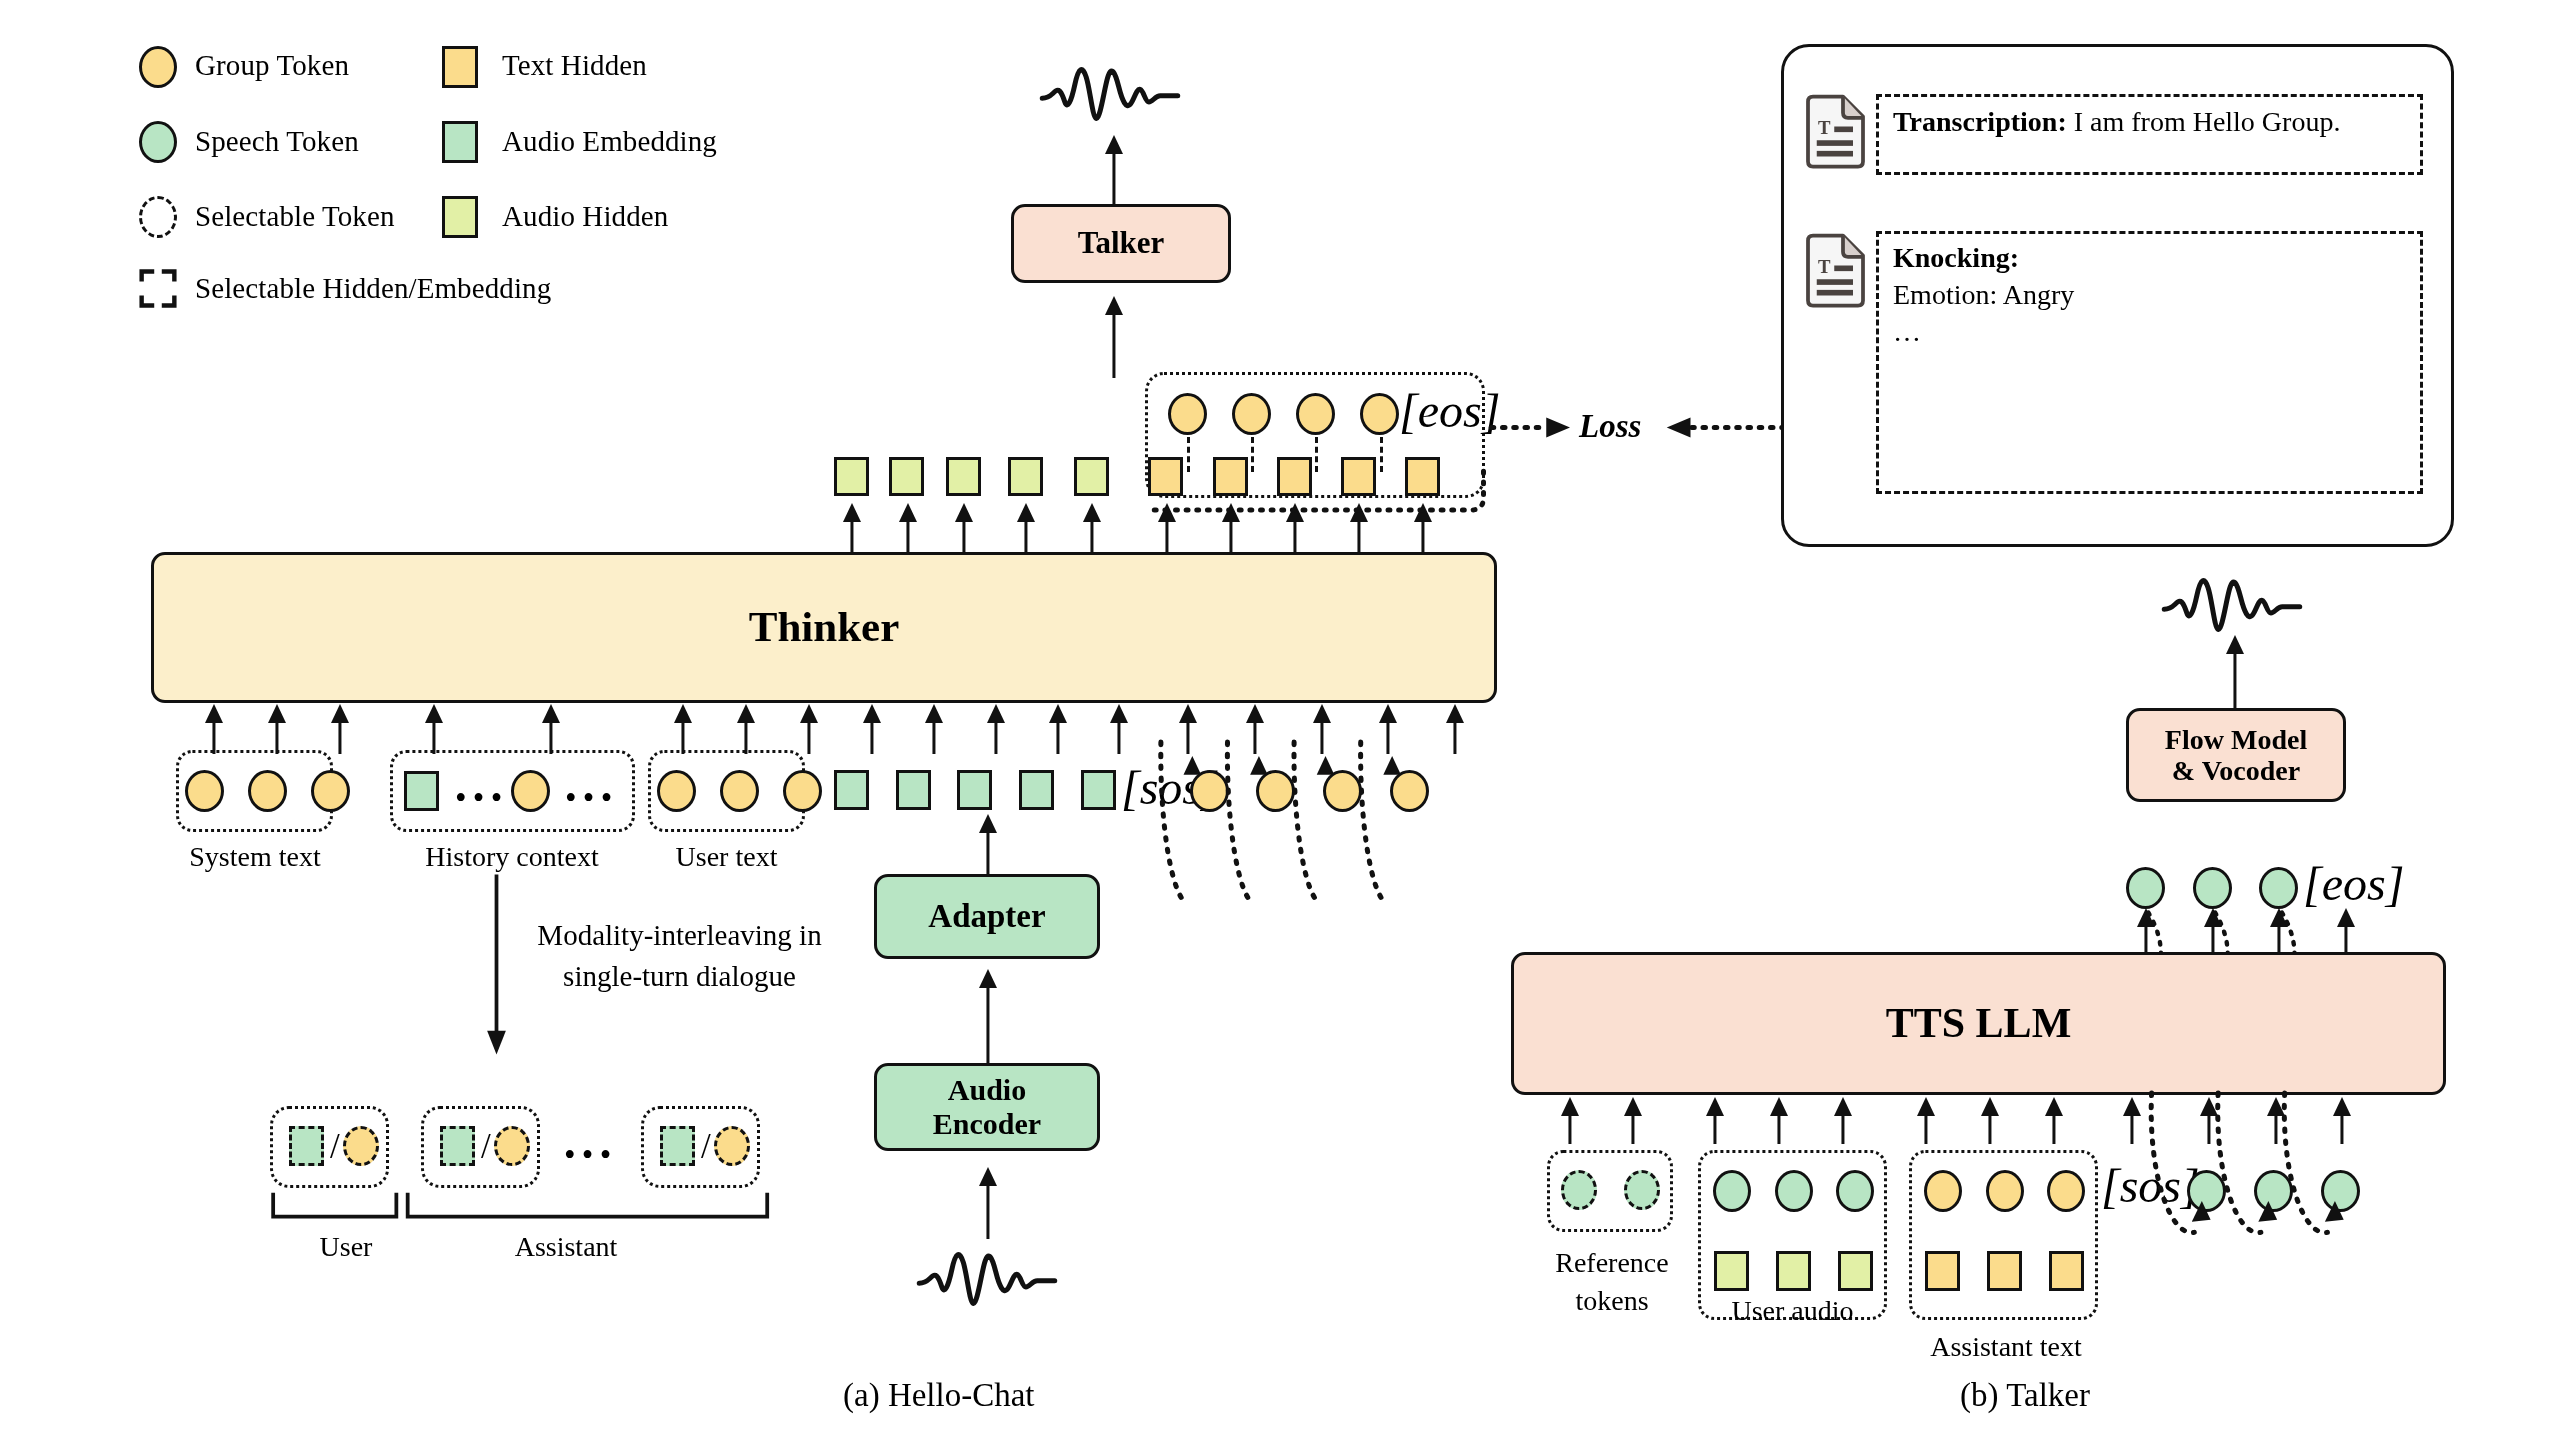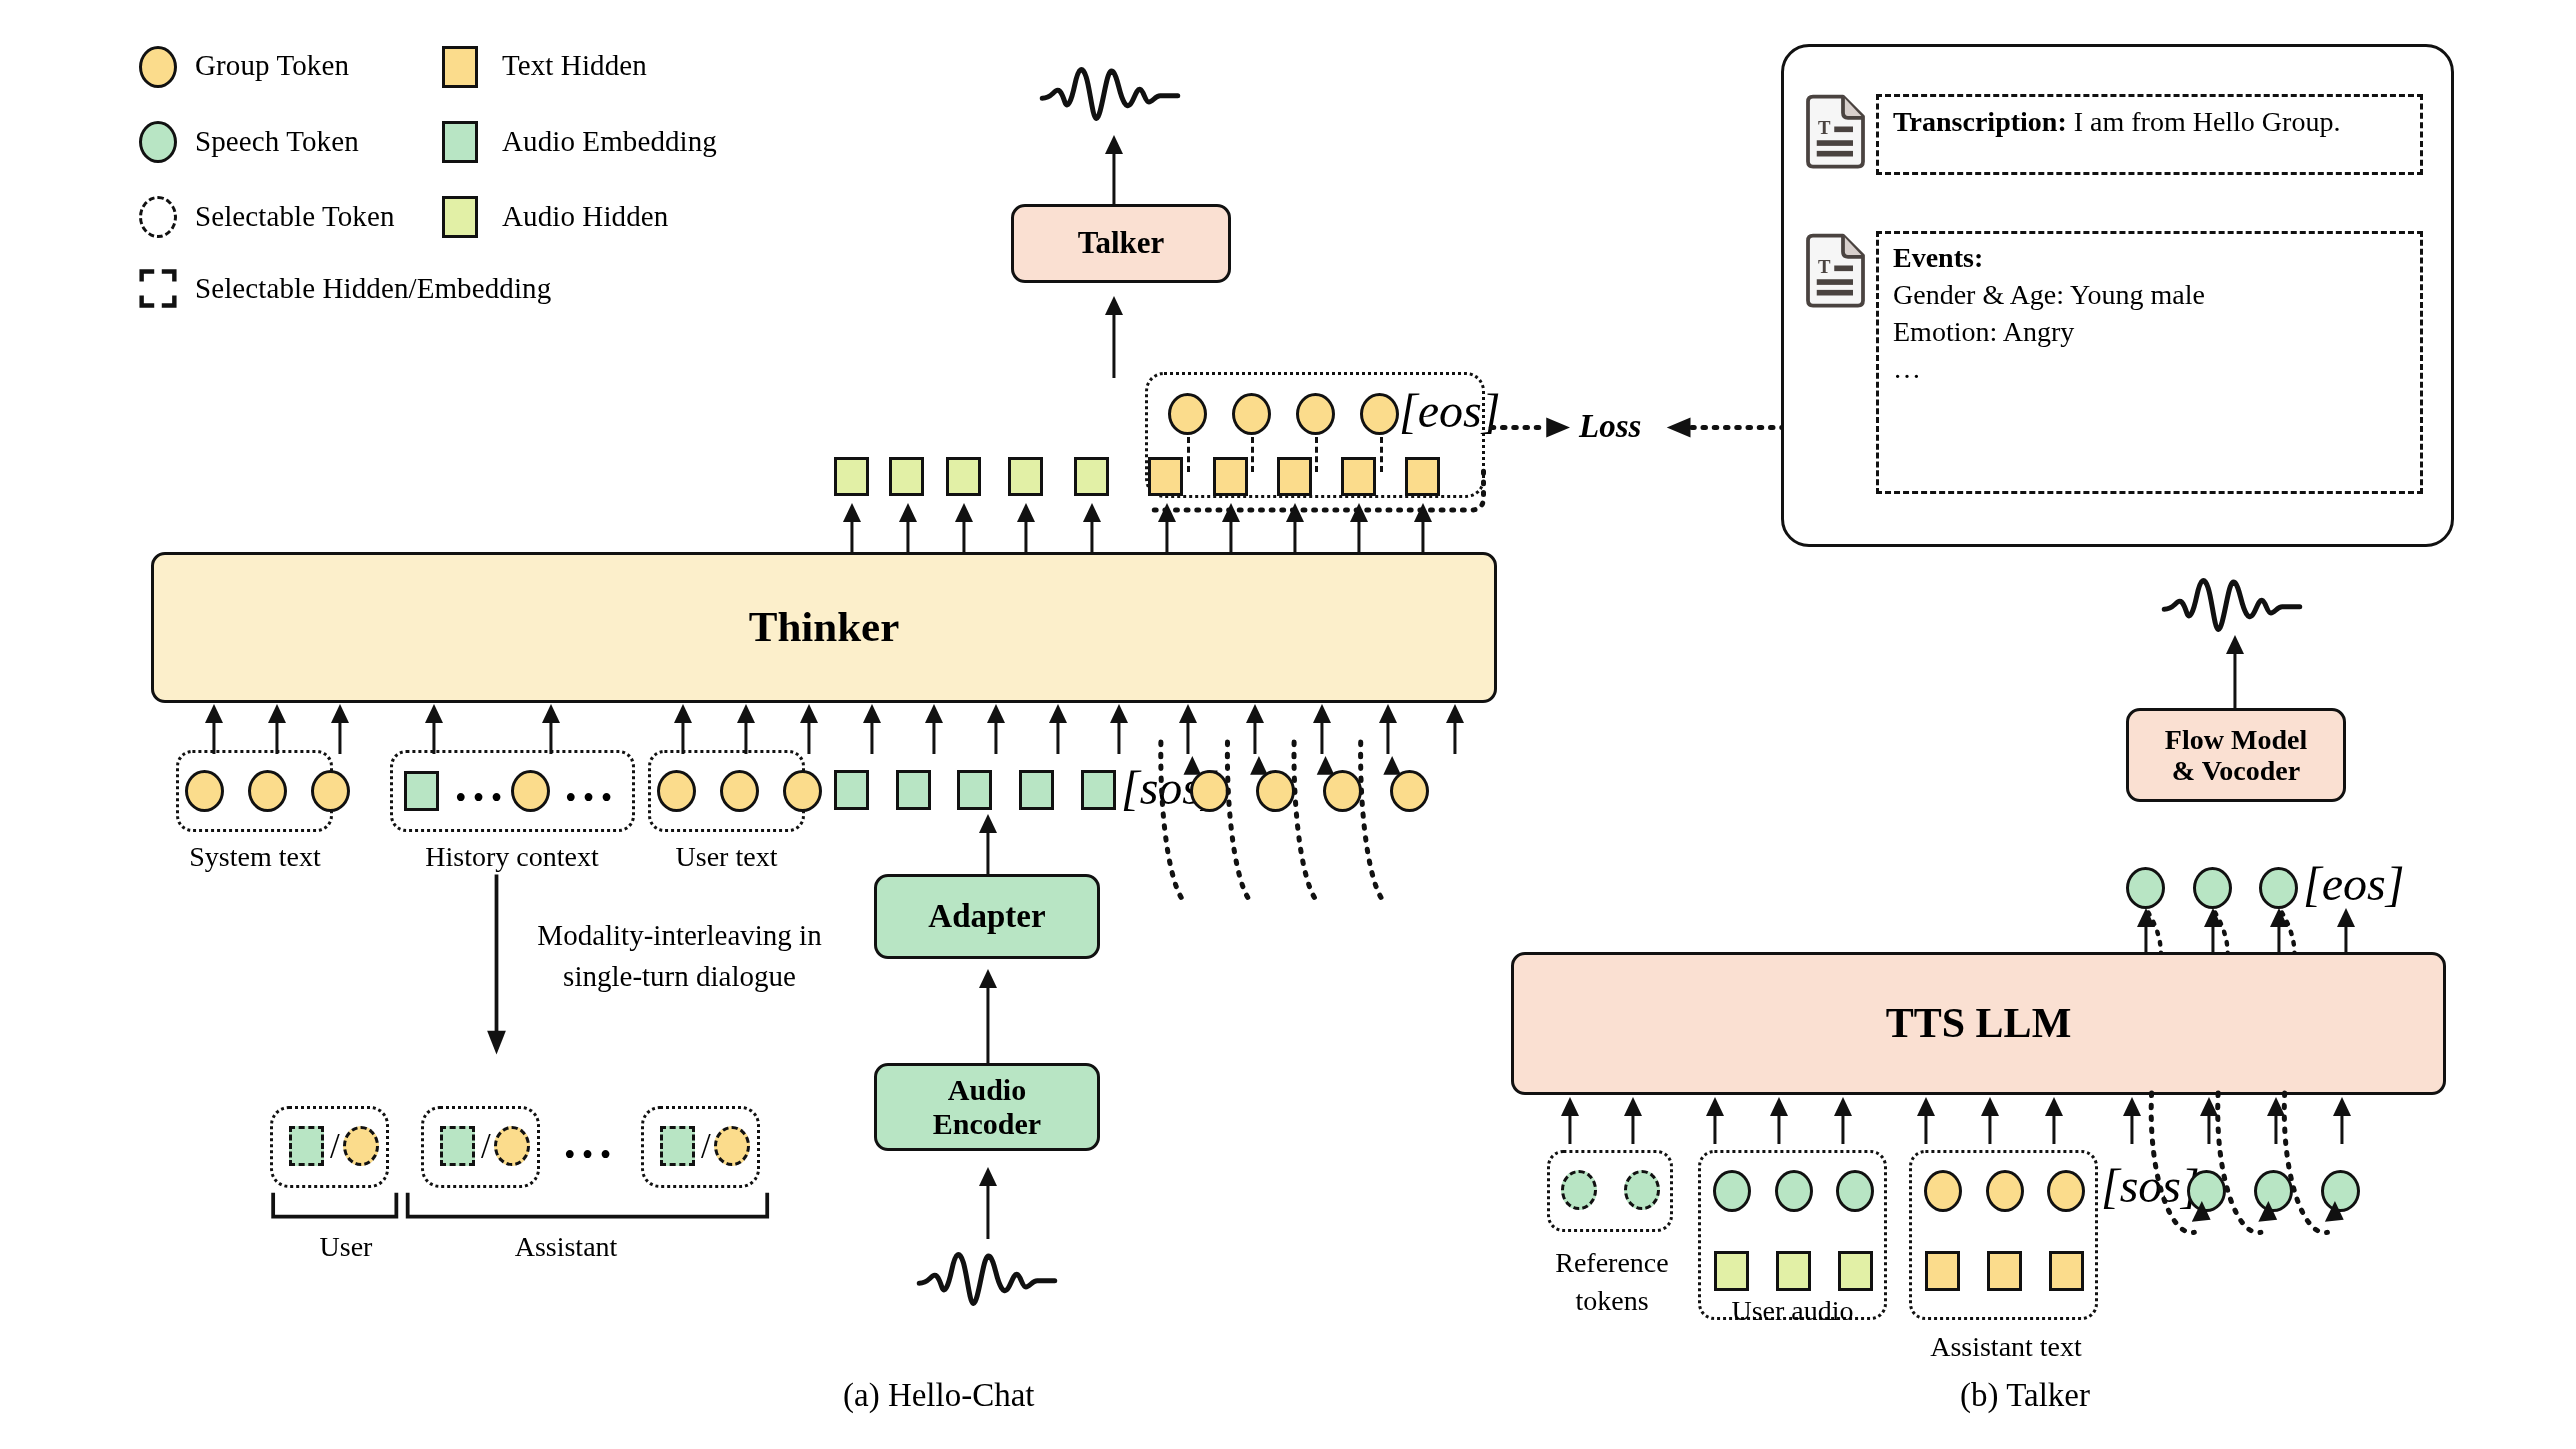--- a/index.html
+++ b/index.html
@@ -424,22 +424,21 @@
     <path d="M62 4 L62 30 Q62 38 70 38 L94 38" fill="#d8d0cd" stroke="#4a4340" stroke-width="6" stroke-linejoin="round"></path>
     <text x="22" y="64" font-family="Liberation Serif, serif" font-size="30" font-weight="bold" fill="#4a4340">T</text>
     <rect x="48" y="52" width="30" height="9" fill="#4a4340"></rect>
     <rect x="20" y="74" width="58" height="9" fill="#4a4340"></rect>
     <rect x="20" y="91" width="58" height="9" fill="#4a4340"></rect>
   </svg>
 </div>
 
 <div class="dashbox abs" style="left:1876px;top:231px;width:547px;height:263px;"></div>
 <div class="abs txtbody" style="left:1893px;top:240px;width:516px;">
-  <div style="font-weight:bold;">Events:</div>
-  <div>Gender &amp; Age: Young male</div>
+  <div style="font-weight:bold;">Knocking:</div>
   <div>Emotion: Angry</div>
   <div style="letter-spacing:3.8px;">…</div>
 </div>
 
 <div class="abs" style="left:2163px;top:574px;width:138px;height:63px;">
   <svg width="138" height="63" viewBox="0 0 220 100">
     <path d="M2 56 C14 56 18 48 24 44 C30 40 34 50 38 62 C42 74 48 62 54 34
              C60 6 66 4 72 22 C78 40 82 86 88 88 C94 90 100 46 106 24
              C112 2 118 14 124 38 C130 62 136 72 142 66 C148 60 152 40 158 42
              C164 44 166 62 172 62 C178 62 182 52 190 52 L218 52" fill="none" stroke="#111" stroke-width="8" stroke-linecap="round" stroke-linejoin="round"></path>

